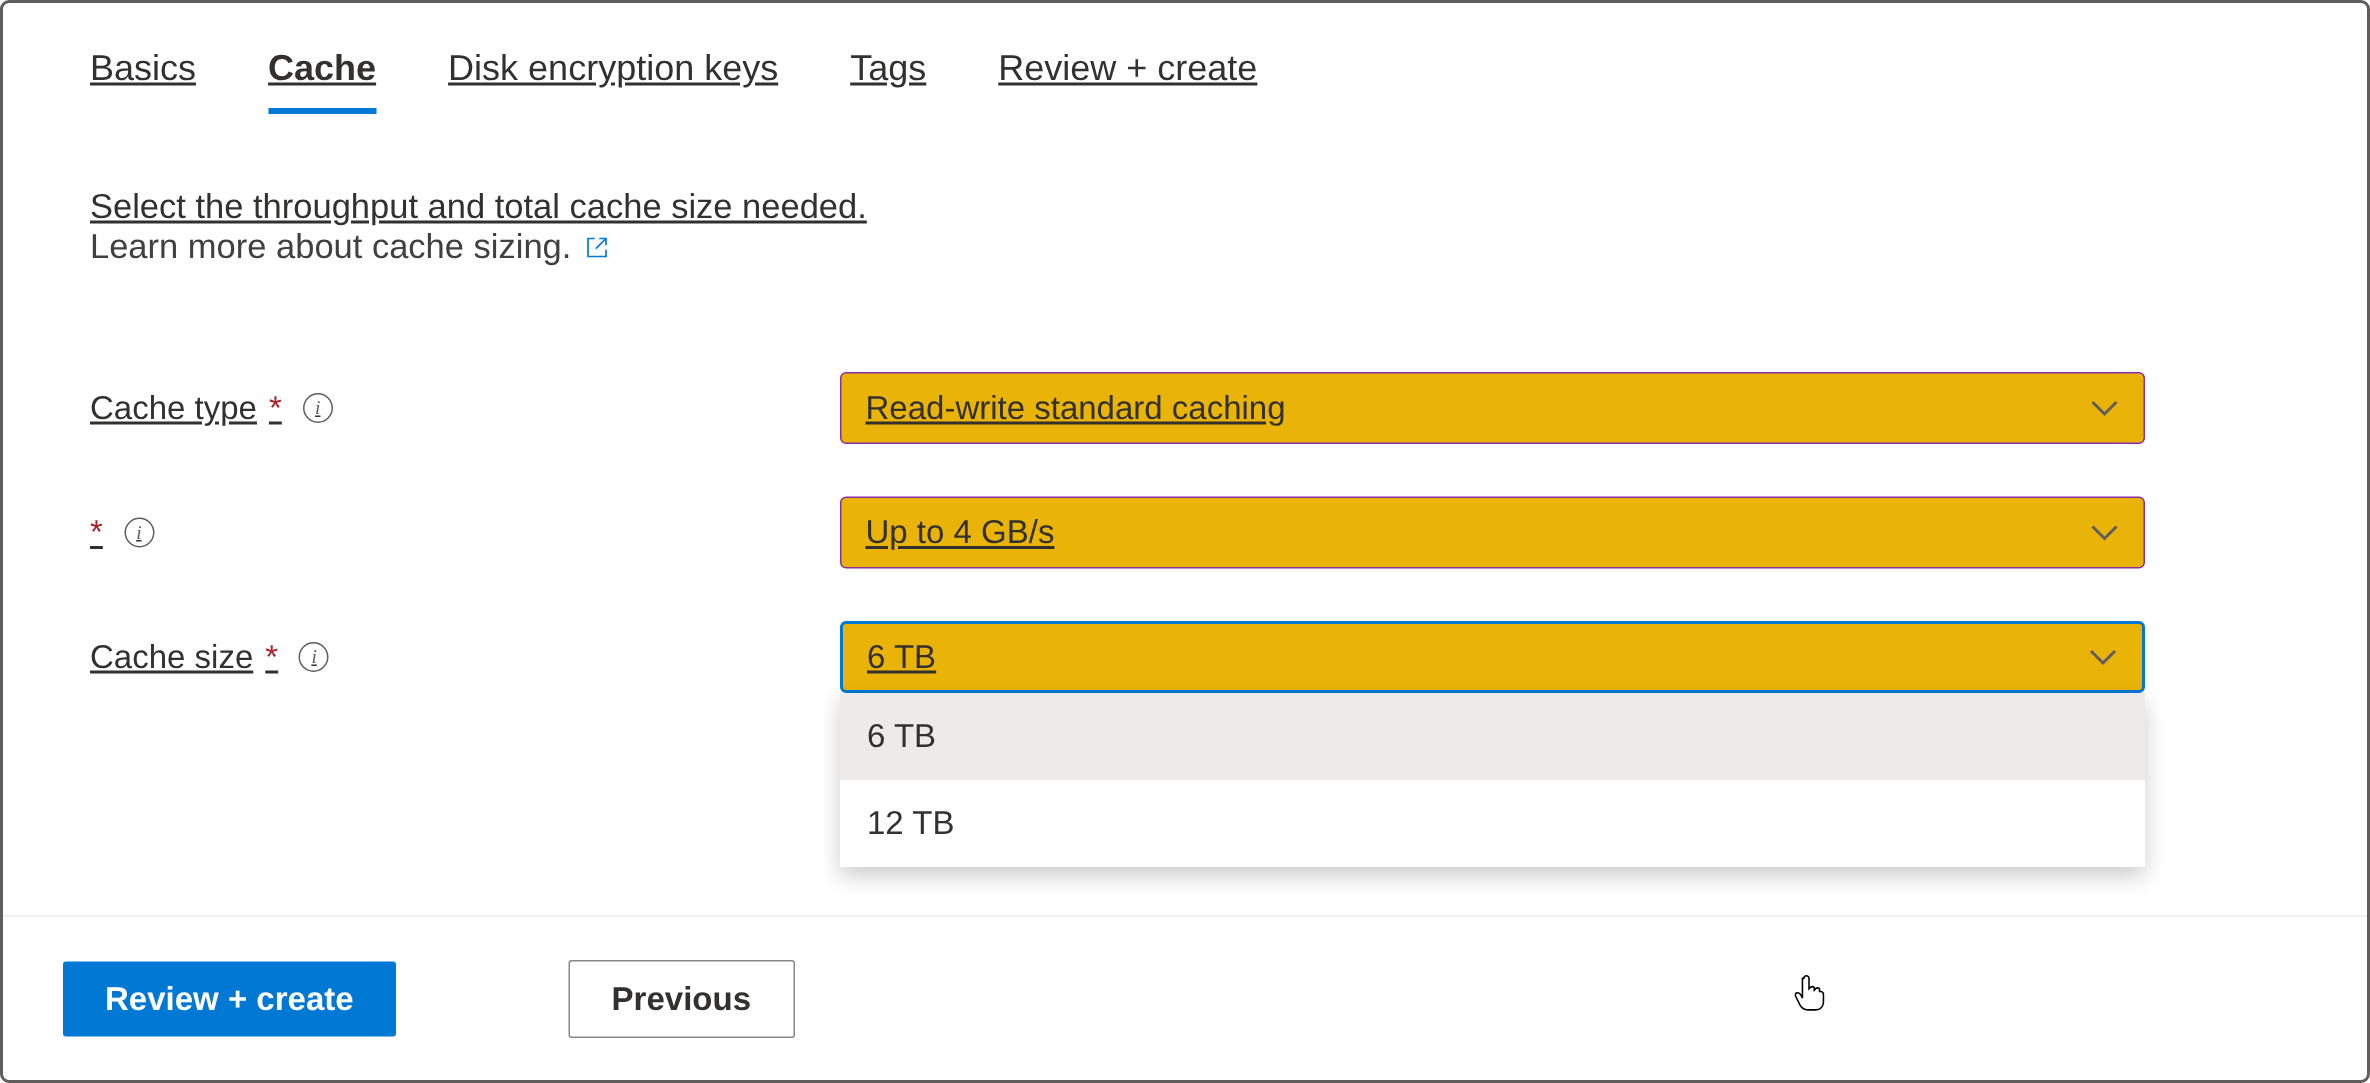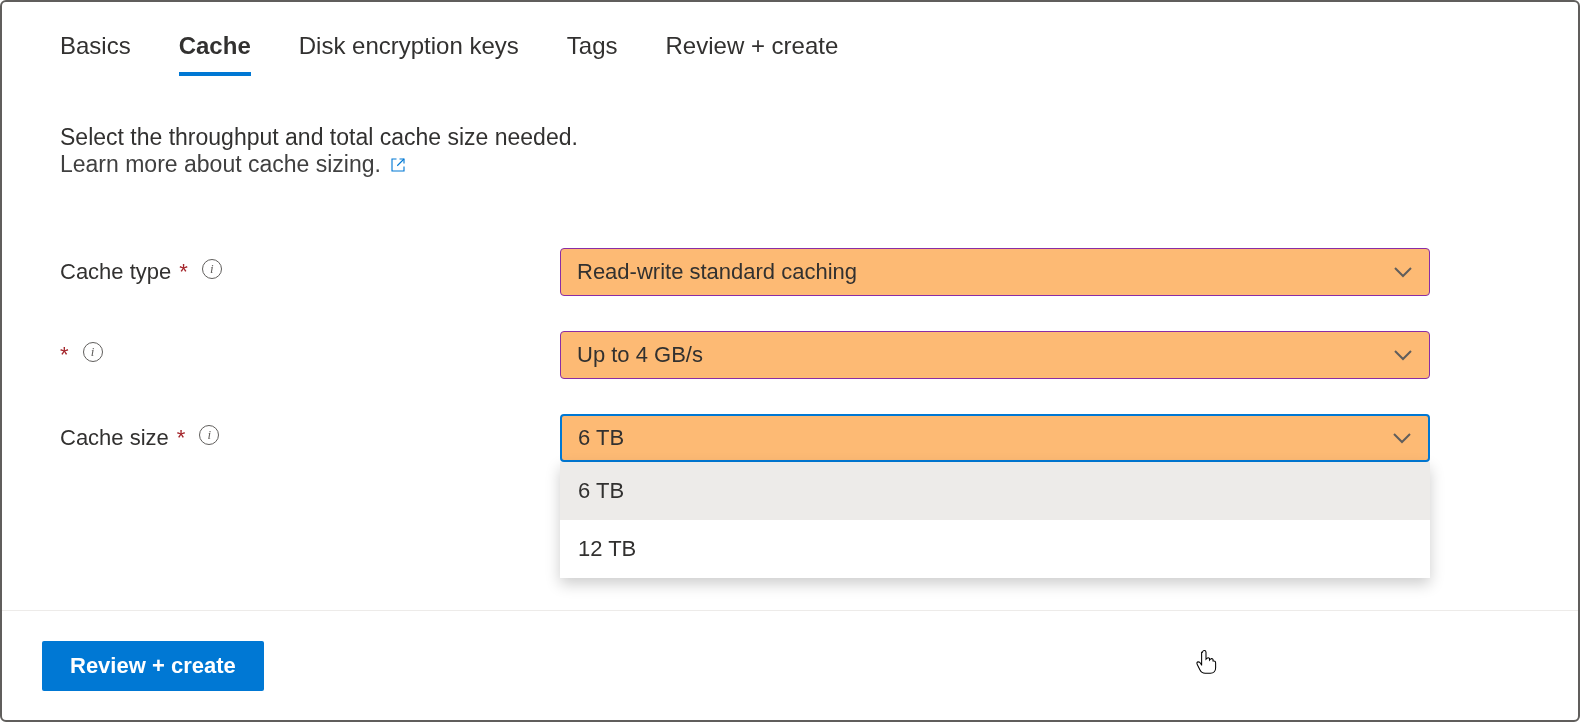--- a/index.html
+++ b/index.html
@@ -10,20 +10,21 @@
       background: #ffffff;
       width: 1580px;
       height: 722px;
       overflow: hidden;
       border: 2px solid #605e5c;
       border-radius: 6px;
       position: relative;
     }
     .container {
       padding: 30px 58px 0 58px;
+      text-decoration: underline;
     }
     .tabs {
       display: flex;
       gap: 48px;
       margin-bottom: 48px;
     }
     .tab {
       font-size: 24px;
       color: #323130;
       padding-bottom: 12px;
@@ -55,20 +56,21 @@
       stroke-width: 1.5;
     }
     .form-row {
       display: flex;
       align-items: center;
       margin-bottom: 35px;
     }
     .label-group {
       width: 500px;
       display: flex;
+      align-items: center;
       gap: 8px;
       font-size: 22px;
     }
     .required {
       color: #a4262c;
     }
     .info-icon {
       width: 20px;
       height: 20px;
       border: 1.5px solid #605e5c;
@@ -88,21 +90,21 @@
       max-width: 870px;
       height: 48px;
       border: 1.5px solid #8a2da5;
       border-radius: 4px;
       padding: 0 16px;
       display: flex;
       align-items: center;
       justify-content: space-between;
       cursor: pointer;
       font-size: 22px;
-      background: #fdba74;
+      background: #eab308;
     }
     .dropdown.focused {
       border: 2.5px solid #0078d4;
     }
     .chevron {
       width: 20px;
       height: 12px;
       stroke: #605e5c;
       fill: none;
       stroke-width: 2;
@@ -240,17 +242,18 @@
       <div class="dropdown-list">
         <div class="dropdown-option selected">6 TB</div>
         <div class="dropdown-option">12 TB</div>
       </div>
     </div>
   </div>
 </div>
 
 <div class="footer">
   <button class="btn-primary">Review + create</button>
+  <button class="btn-secondary">Previous</button>
 </div>
 
 <svg class="cursor-hand" viewBox="0 0 32 32">
   <path d="M12 6c0-1 1-2 2-2s2 1 2 2v8l1-1c1-1 2-1 3 0v2l1-1c1-1 2-1 3 0v2l1 0c1 0 2 1 2 2v6c0 3-2 6-6 6h-6c-3 0-5-2-6-4l-3-6c-1-2 0-3 1-3 1 0 2 0 3 2l1 2V6z" fill="#ffffff" stroke="#000000" stroke-width="1.2"></path>
 </svg>
 
 </body></html>

